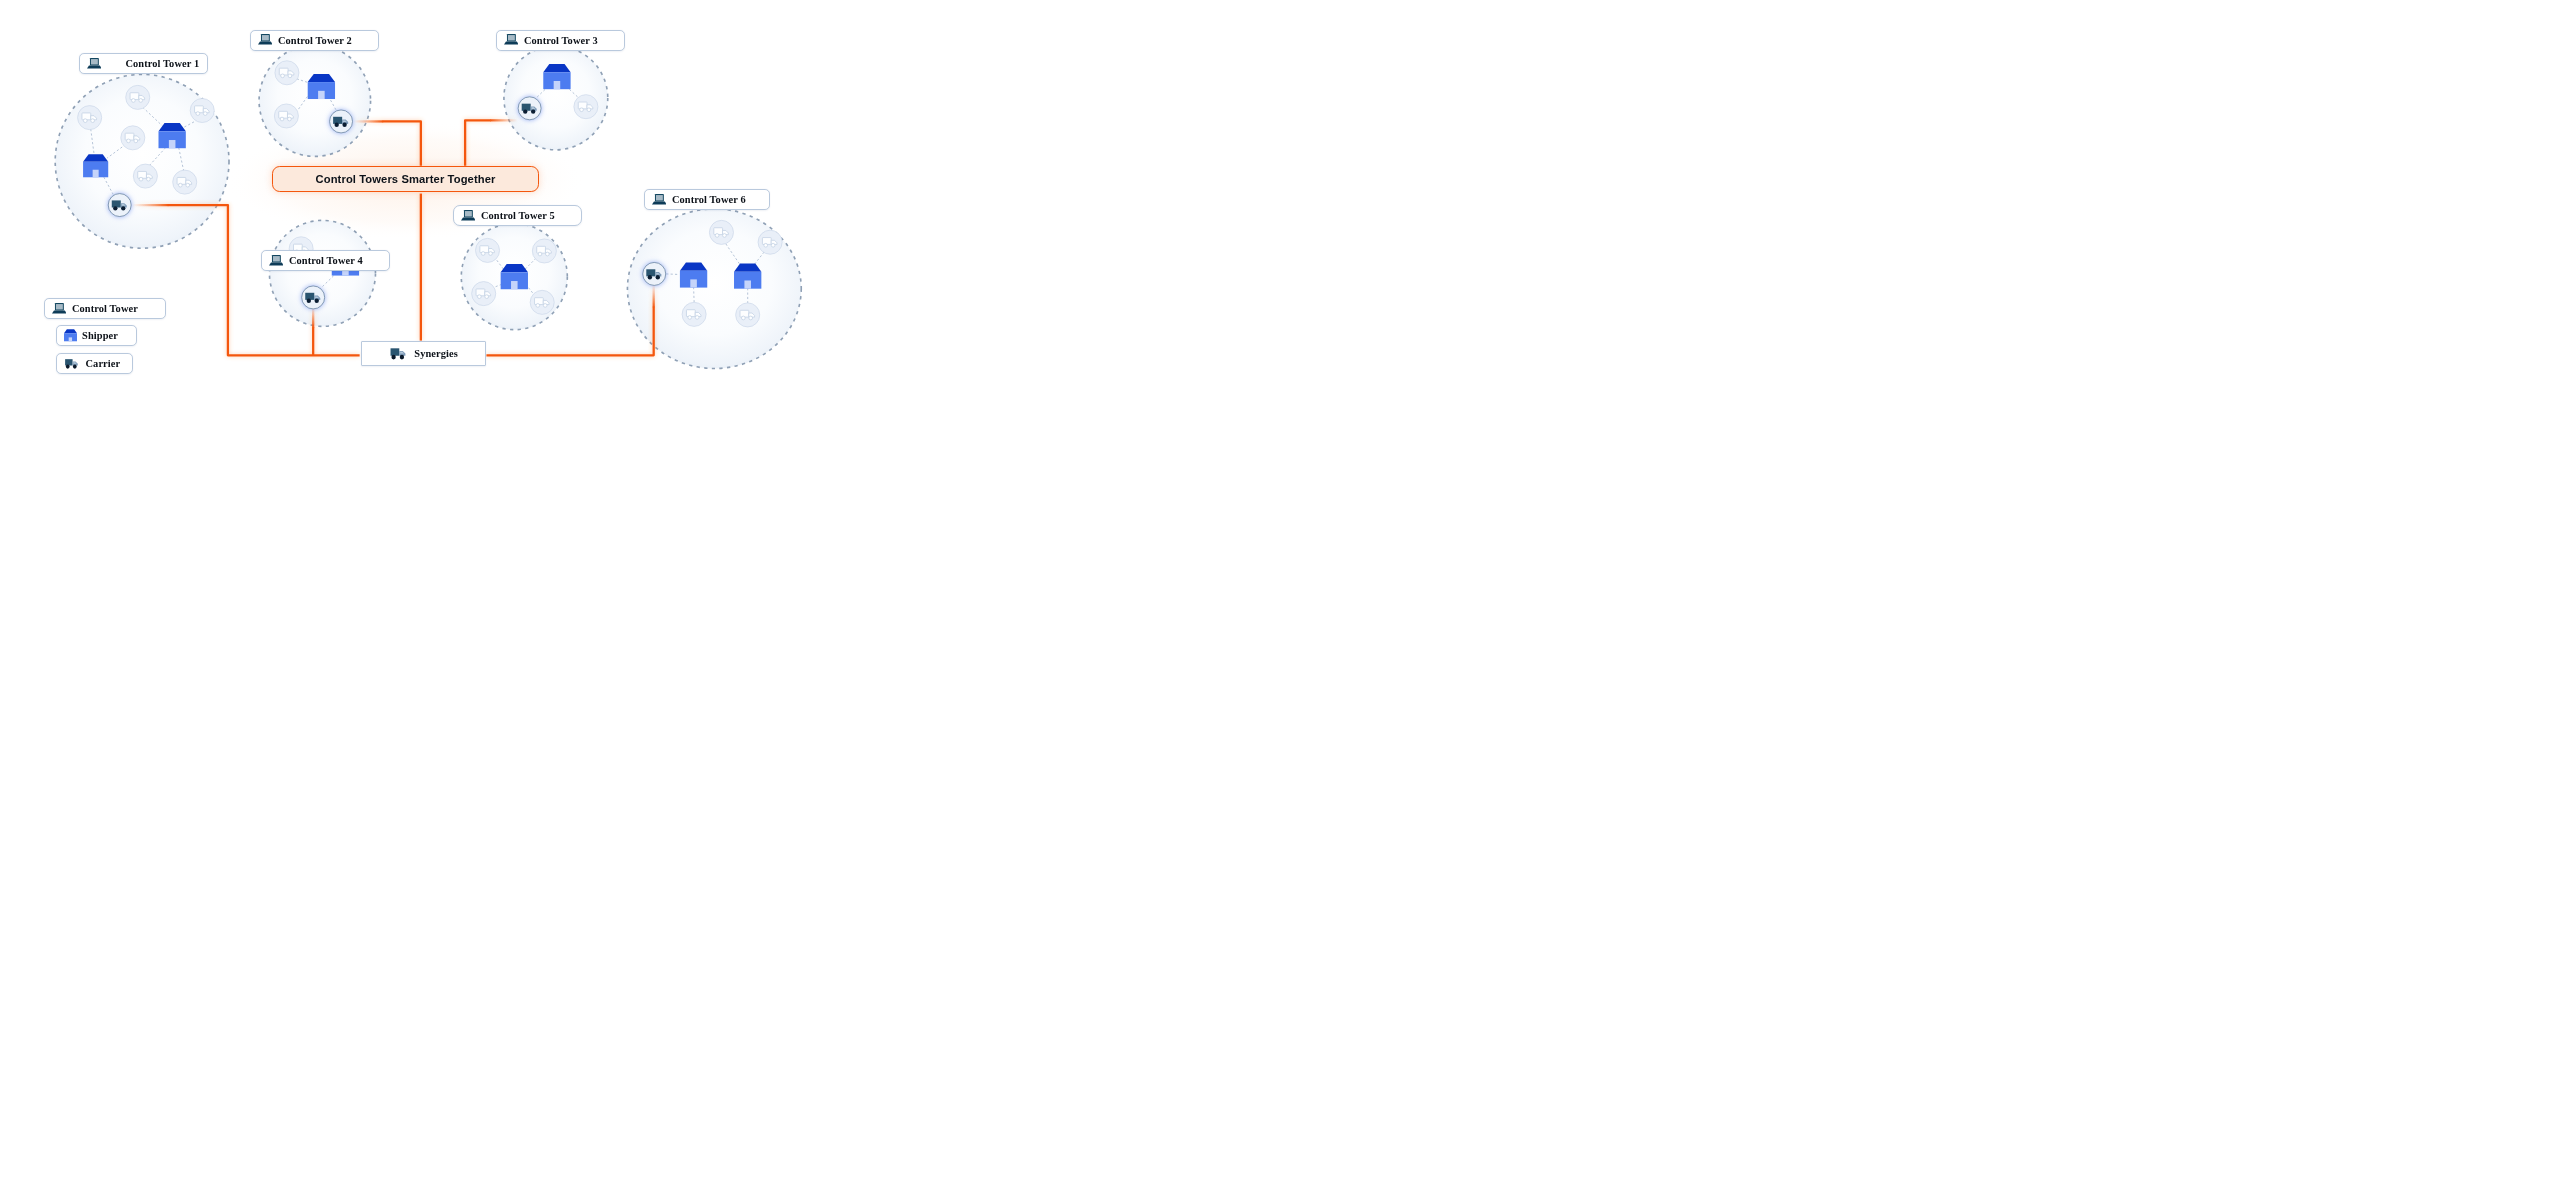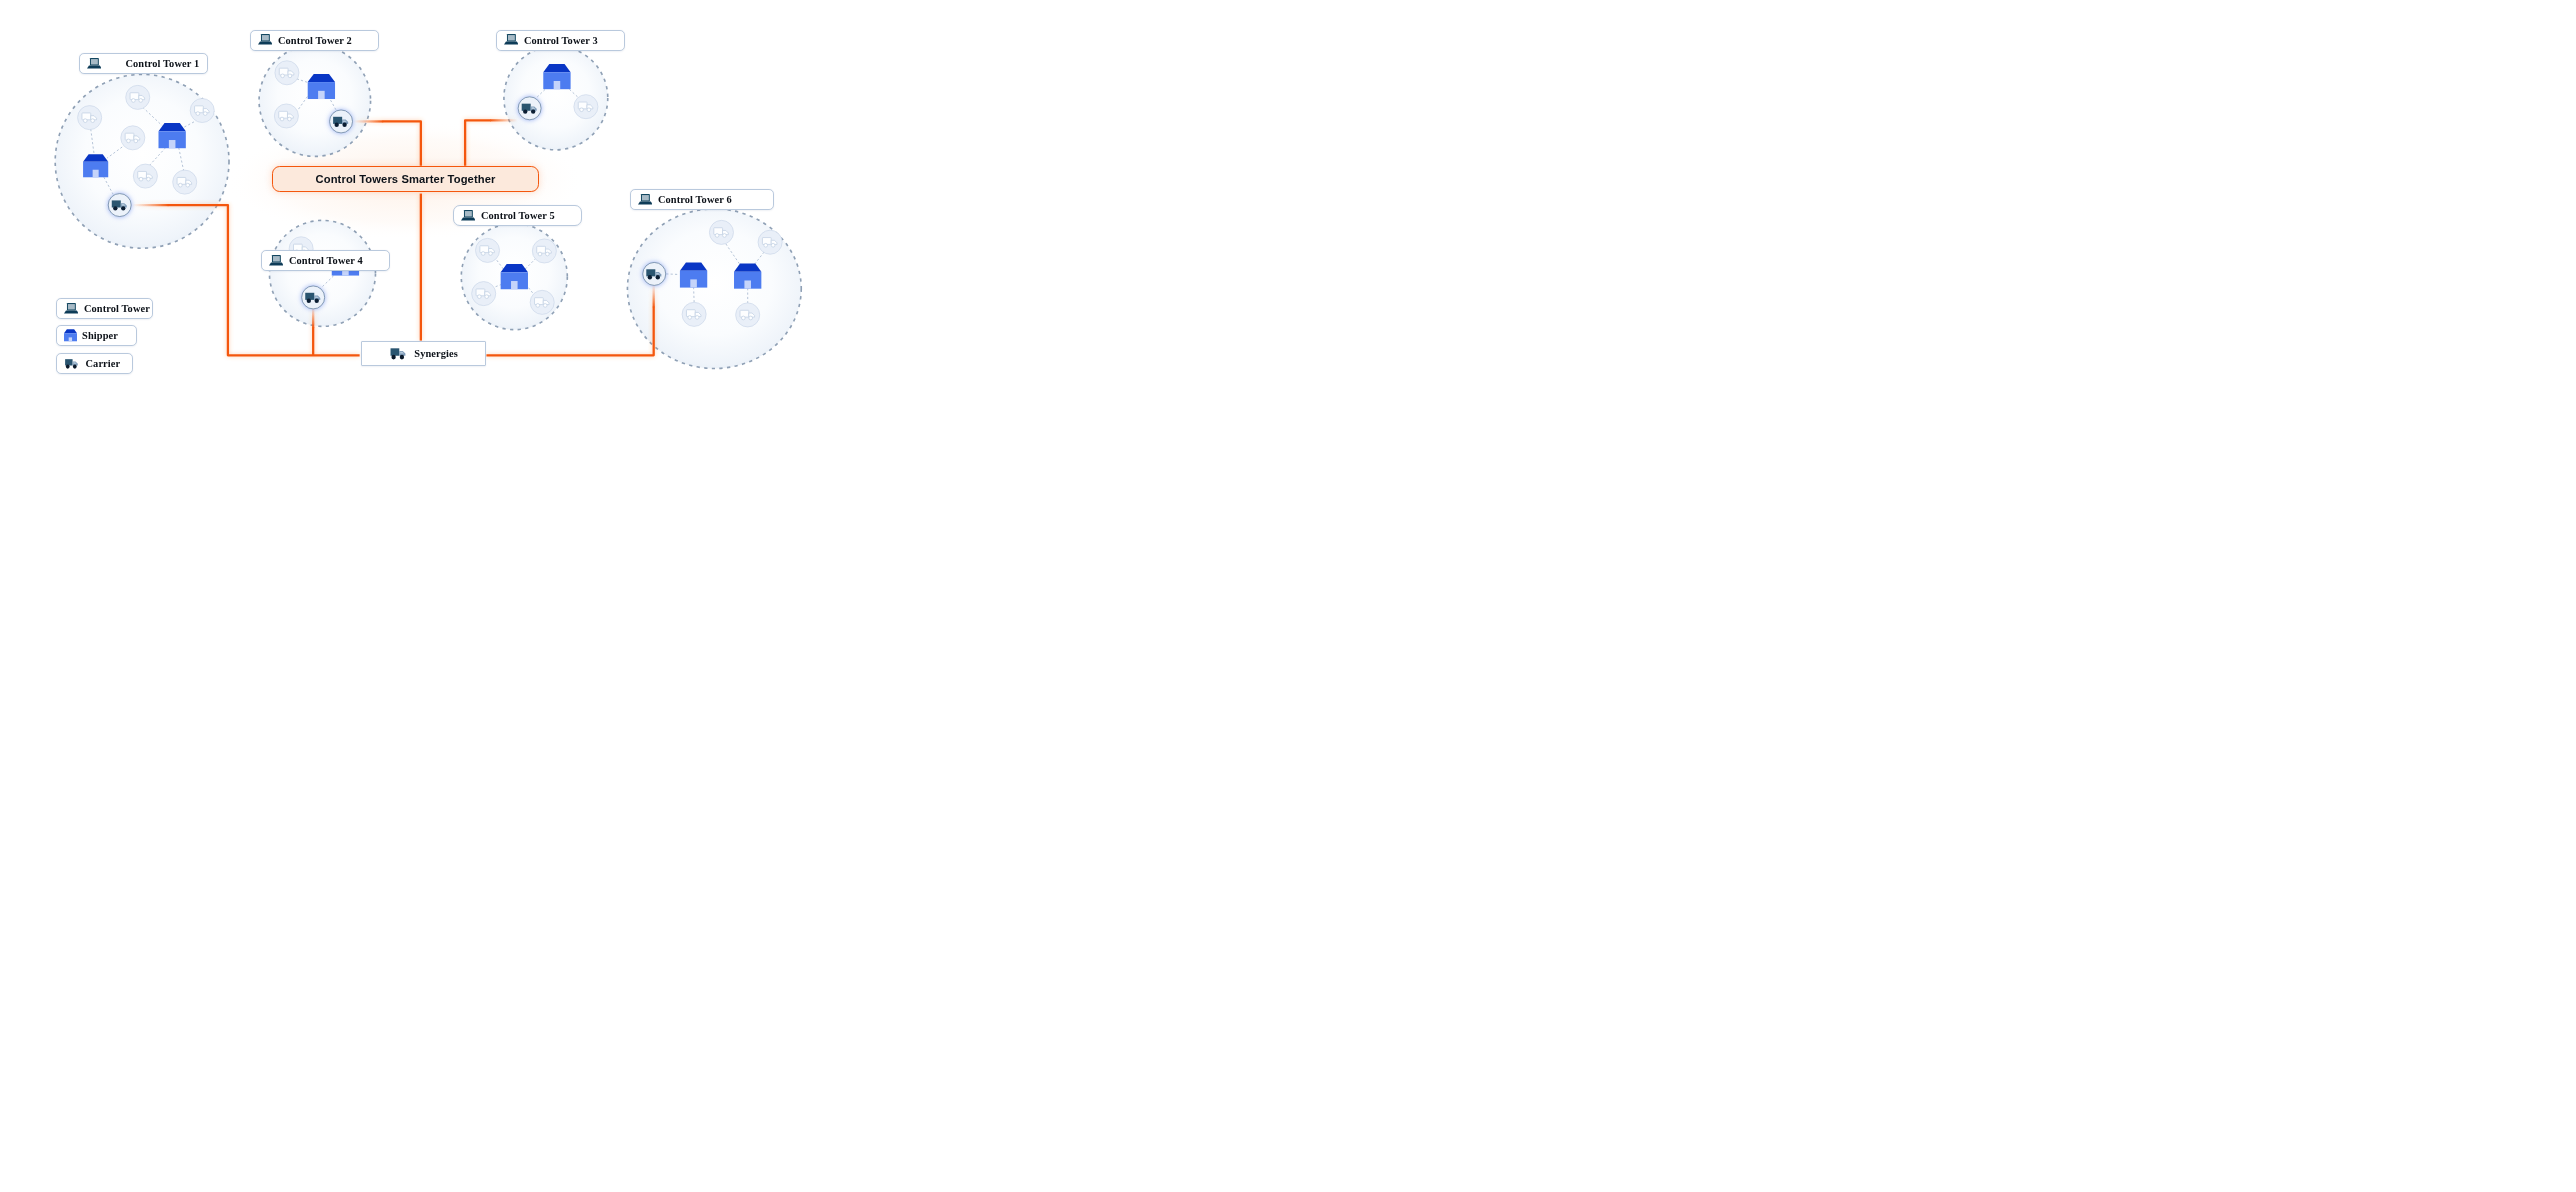--- a/index.html
+++ b/index.html
@@ -247,21 +247,21 @@
   <span class="lbl">Control Tower 4</span>
 </div>
 <div class="pill" style="left:453px;top:205px;width:129px;border-radius:7px;">
   <svg width="14.8" height="12" viewBox="0 0 30 24">
     <rect x="6" y="0" width="18" height="15" rx="1" fill="#12465f"></rect>
     <rect x="8" y="2" width="14" height="11" fill="#a7bac6"></rect>
     <polygon points="4,15 26,15 30,21 0,21" fill="#0e3c58"></polygon>
   </svg>
   <span class="lbl">Control Tower 5</span>
 </div>
-<div class="pill" style="left:630px;top:189px;width:144px;">
+<div class="pill" style="left:644px;top:189px;width:126px;">
   <svg width="14.8" height="12" viewBox="0 0 30 24">
     <rect x="6" y="0" width="18" height="15" rx="1" fill="#12465f"></rect>
     <rect x="8" y="2" width="14" height="11" fill="#a7bac6"></rect>
     <polygon points="4,15 26,15 30,21 0,21" fill="#0e3c58"></polygon>
   </svg>
   <span class="lbl">Control Tower 6</span>
 </div>
 
 <div id="central-banner">
   <span class="lbl">Control Towers Smarter Together</span>
@@ -271,21 +271,21 @@
   <svg width="19.7" height="14" viewBox="0 0 44 32">
     <rect x="3" y="3" width="20" height="17" fill="#2a5570"></rect>
     <polygon points="23,9 31,9 37,15 37,20 23,20" fill="#7e9bb8"></polygon>
     <polygon points="25,11 30,11 34,15 25,15" fill="#b3c8da"></polygon>
     <ellipse cx="10" cy="23" rx="5" ry="5.5" fill="#0b1a2b"></ellipse>
     <ellipse cx="29" cy="23" rx="5" ry="5.5" fill="#0b1a2b"></ellipse>
   </svg>
   <span class="lbl">Synergies</span>
 </div>
 
-<div class="pill legend-pill" style="left:56px;top:298px;width:97px;">
+<div class="pill legend-pill" style="left:44px;top:298px;width:122px;">
   <svg width="14.8" height="12" viewBox="0 0 30 24">
     <rect x="6" y="0" width="18" height="15" rx="1" fill="#12465f"></rect>
     <rect x="8" y="2" width="14" height="11" fill="#a7bac6"></rect>
     <polygon points="4,15 26,15 30,21 0,21" fill="#0e3c58"></polygon>
   </svg>
   <span class="lbl">Control Tower</span>
 </div>
 <div class="pill legend-pill" style="left:56px;top:325px;width:81px;">
   <svg width="13" height="12.6" viewBox="0 0 50 46">
     <polygon points="0,15 11,0 39,0 50,15" fill="#0936c5"></polygon>

